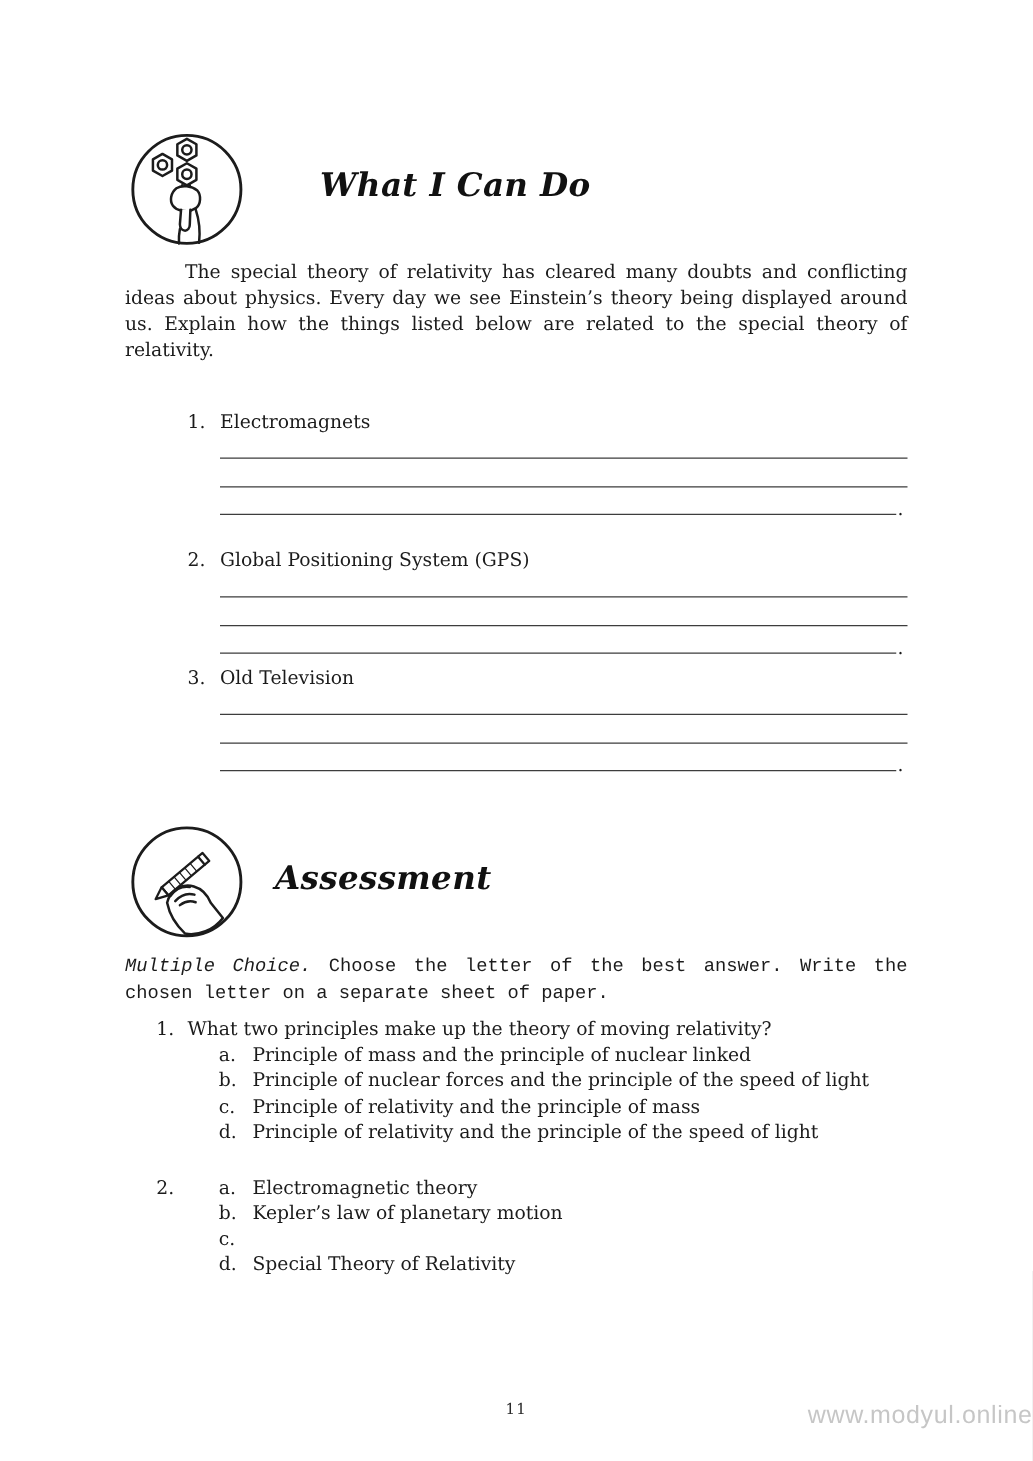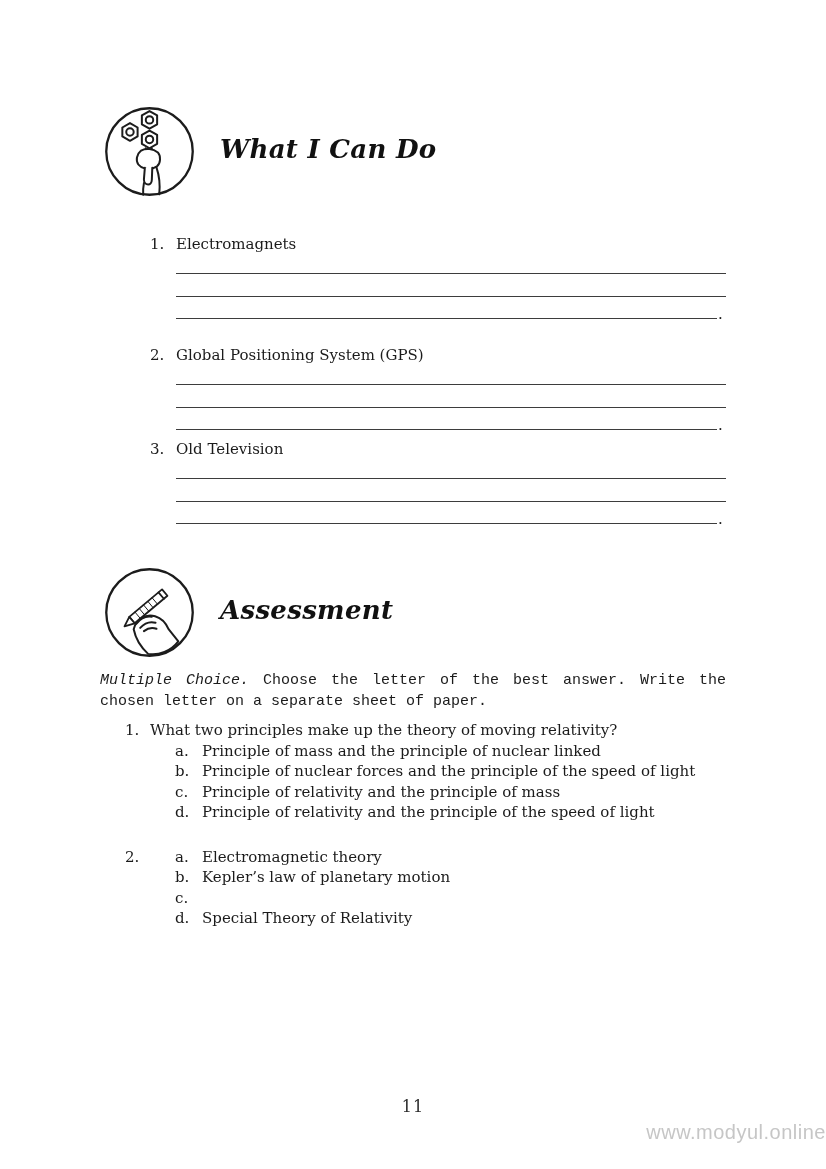--- a/index.html
+++ b/index.html
@@ -7,21 +7,21 @@
     position:relative;
     width:826px;height:1169px;
     margin:0 auto;
     background:#ffffff;
     font-family:"DejaVu Serif","Liberation Serif",serif;
     color:#1b1b1b;
     overflow:hidden;
   }
   
   .icon-header{display:flex;align-items:center;}
-  .icon-header.first{margin:105px 0 0 103px;}
+  .icon-header.first{margin:105px 0 0 103px;gap:36px;}
   .icon-header.second{margin:42px 0 0 103px;}
   .icon-circle{width:93px;height:93px;flex:0 0 auto;}
   .icon-circle svg{width:93px;height:93px;display:block;}
   .section-title{
     margin:0 0 6px 24px;
     font-size:26px;
     font-weight:bold;
     font-style:italic;
     letter-spacing:.3px;
     color:#111;
@@ -61,22 +61,22 @@
   .question{display:flex;}
   .question.q2{margin-top:24px;}
   .q-number{width:25px;flex:0 0 auto;}
   .q-body{max-width:545px;}
   .options{margin-left:25px;}
   .option{display:flex;}
   .opt-letter{width:27px;flex:0 0 auto;}
   .opt-text{white-space:nowrap;}
   
   .page-number{
-    position:absolute;top:1097px;left:0;width:100%;
-    text-align:center;font-size:16px;color:#2a2a2a;letter-spacing:1px;
+    position:absolute;top:1120px;left:0;width:100%;
+    text-align:center;font-size:12px;color:#2a2a2a;letter-spacing:1px;
   }
   .watermark{
     position:absolute;top:1121px;left:0;width:100%;
     text-align:right;
     font-family:"Liberation Sans","DejaVu Sans",sans-serif;
     font-size:20px;color:#c6c6c6;letter-spacing:.5px;
   }
   
   .icon-circle svg *{vector-effect:non-scaling-stroke;}
 </style>
@@ -104,20 +104,21 @@
 
         <path d="M45,67.5 L44,80 C44,84 46.5,85.5 48.5,85.5 C50.5,85.5 52.5,83.5 52.5,80.5 L53,67.5" fill="#ffffff"></path>
 
         <path d="M57.5,67 C60.5,76 61.5,87 60.5,96"></path>
         <path d="M44,84 C43.2,88 43,92.5 43.2,96.5"></path>
       </svg>
     </div>
     <h1 class="section-title">What I Can Do</h1>
   </div>
 
+  <p class="intro">The special theory of relativity has cleared many doubts and conflicting ideas about physics. Every day we see Einstein’s theory being displayed around us. Explain how the things listed below are related to the special theory of relativity.</p>
 
   <div class="things">
 
     <div class="thing t1">
       <div class="thing-header">
         <span class="thing-number">1.</span>
         <span class="thing-label">Electromagnets</span>
       </div>
       <div class="answer-lines">
         <div class="answer-line"></div>

